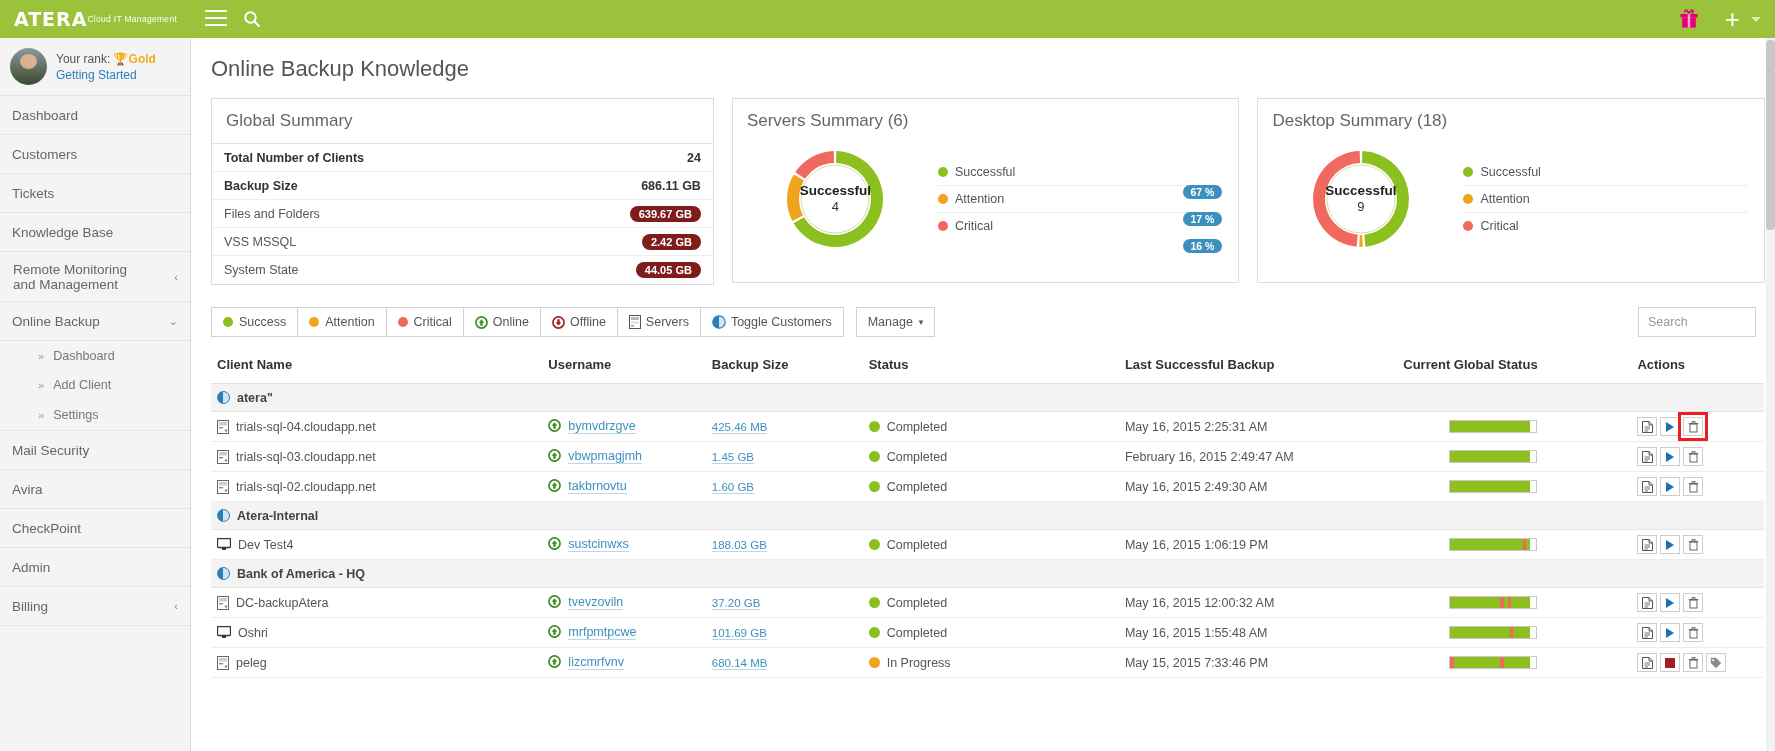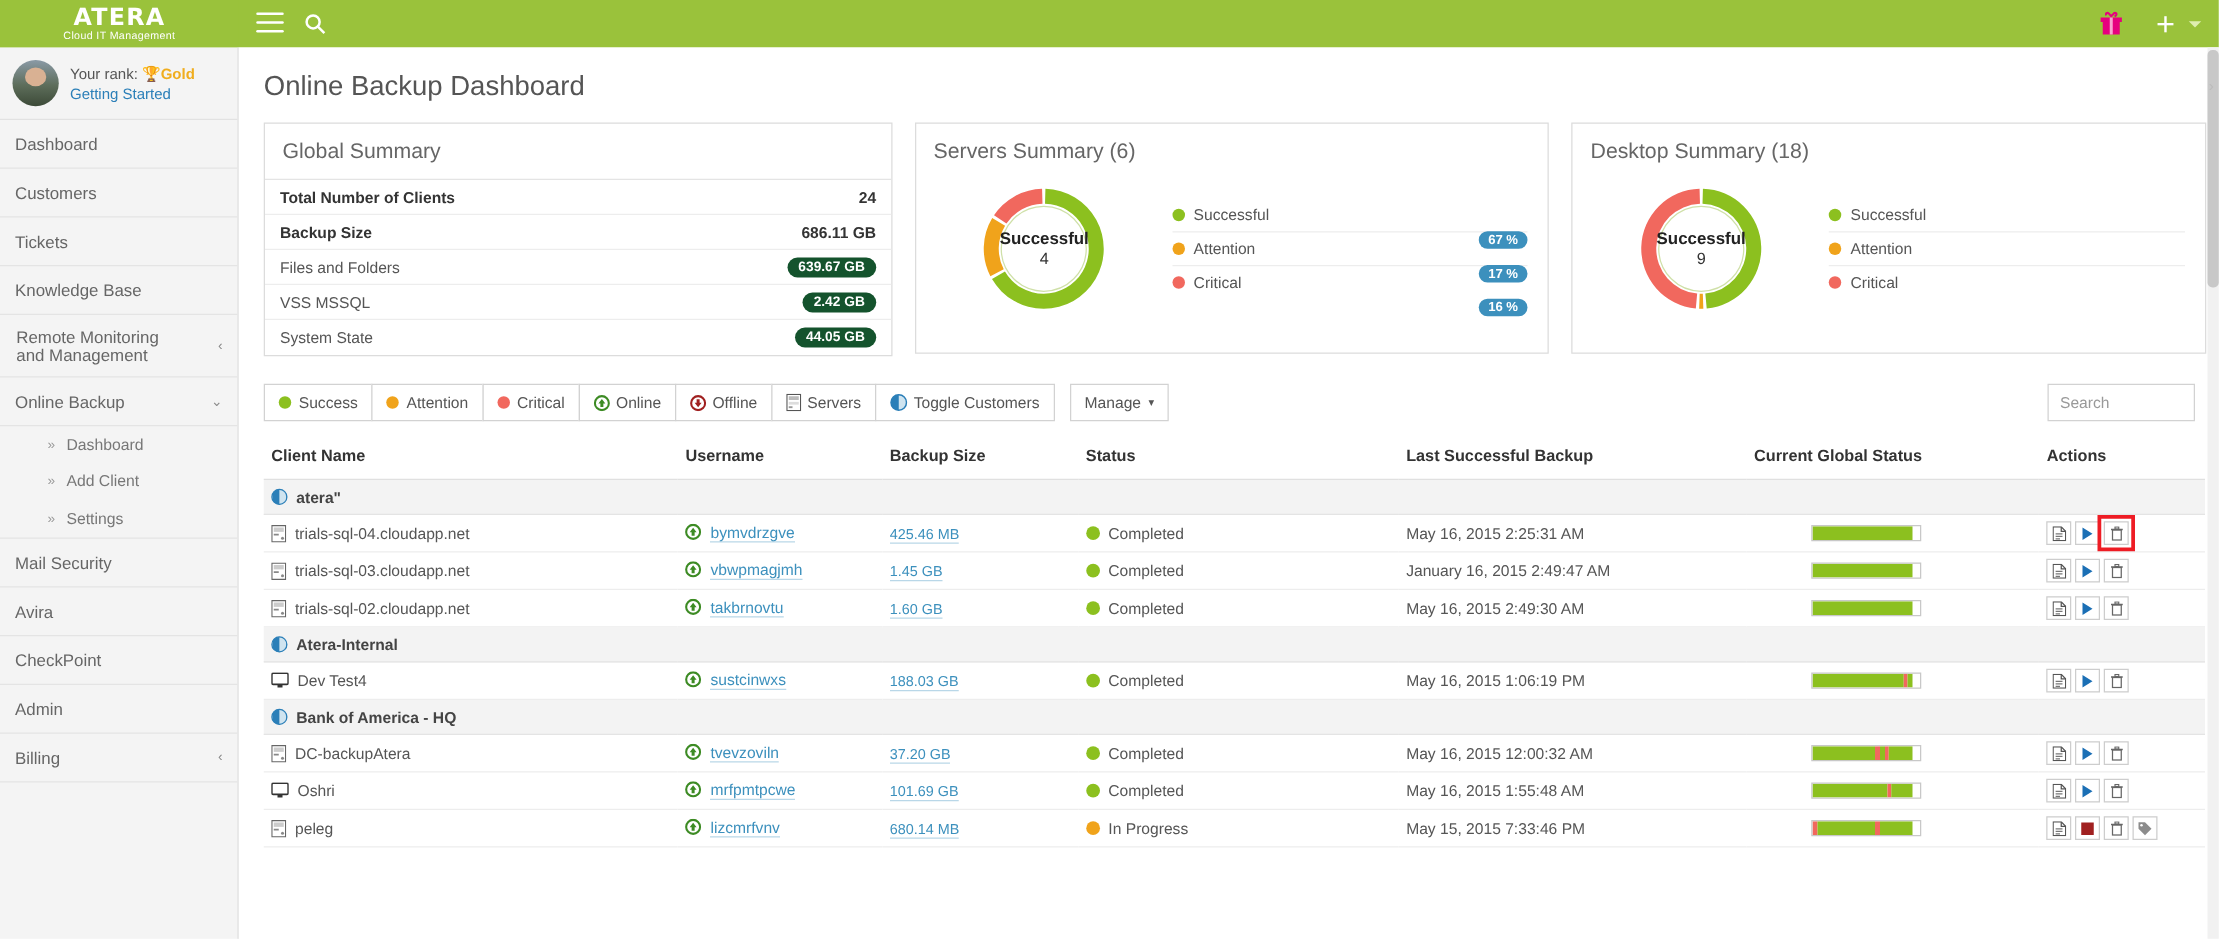--- a/index.html
+++ b/index.html
@@ -6,21 +6,21 @@
   * { box-sizing: border-box; }
   html, body { margin:0; padding:0; }
   body {
     width:1775px; height:751px; overflow:hidden;
     font-family:"Liberation Sans", sans-serif;
     font-size:13px; color:#555; background:#fff;
   }
   
   .topbar { position:absolute; top:0; left:0; width:1775px; height:38px; background:#9ac23b; }
   .logo-zone { position:absolute; left:0; top:0; width:191px; height:38px; background:#9ac23b;
-     display:flex; flex-direction:column; align-items:center; justify-content:center; }
+     display:flex; flex-direction:row; align-items:center; justify-content:center; }
   .logo-text { color:#fff; font-weight:bold; font-size:19px; letter-spacing:1px; line-height:18px;
      font-family:"DejaVu Sans", sans-serif; }
   .logo-sub { color:#fff; font-size:8.5px; letter-spacing:.3px; line-height:10px; }
   .hamburger { position:absolute; left:205px; top:10px; width:22px; height:17px; cursor:pointer; }
   .hamburger span { display:block; height:2.4px; background:#fff; margin-bottom:4.5px; border-radius:1px; }
   .topsearch { position:absolute; left:243px; top:10px; width:18px; height:18px; cursor:pointer; }
   .gift { position:absolute; right:75px; top:8px; width:22px; height:22px; cursor:pointer; }
   .plus { position:absolute; right:35px; top:9px; color:#fff; font-size:26px; line-height:20px; cursor:pointer; font-weight:300;}
   .caret-top { position:absolute; right:14px; top:17px; width:0;height:0;
       border-left:5px solid transparent;border-right:5px solid transparent;border-top:5px solid #dfeeb0; cursor:pointer;}
@@ -53,21 +53,21 @@
   .cards { display:flex; padding:0 10px 0 20px; gap:18px; }
   .card { border:1px solid #dcdcdc; background:#fff; }
   .card-hd { font-size:17px; color:#666; padding:12px 14px 12px 14px; border-bottom:1px solid #e4e4e4;}
   .card-global { width:540px; }
   .gs-row { display:flex; justify-content:space-between; align-items:center;
      padding:5px 12px; border-bottom:1px solid #ededed; font-size:12.5px; height:28px;}
   .gs-row:last-child{border-bottom:none;}
   .gs-row.bold .gs-label, .gs-row.bold .gs-value { font-weight:bold; color:#333; }
   .gs-label{color:#555;}
   .gs-value{color:#333;}
-  .badge { background:#14532d; color:#fff; border-radius:10px; padding:2px 9px; font-size:11px; font-weight:bold;}
+  .badge { background:#7f1d1d; color:#fff; border-radius:10px; padding:2px 9px; font-size:11px; font-weight:bold;}
 
   .card-donut { width:545px; height:185px; position:relative; }
   .card-donut.desk { width:545px; }
   .donut-body { display:flex; align-items:center; padding-top:6px;}
   .donut-wrap { width:205px; display:flex; justify-content:center; position:relative;}
   .donut-center { position:absolute; top:50%; left:50%; transform:translate(-50%,-50%); text-align:center;
      line-height:16px;}
   .donut-center .dc-lbl { font-size:13.5px; font-weight:bold; color:#222; }
   .donut-center .dc-num { font-size:13px; color:#333; }
   .legend { flex:1; padding-right:16px; }
@@ -204,21 +204,21 @@
   <div class="nav-item">
     <span>Admin</span>
   </div>
   <div class="nav-item">
     <span>Billing</span>
     <span class="chev">‹</span>
   </div>
 </div>
 
 <div class="main">
-  <div class="page-title">Online Backup Dashboard</div>
+  <div class="page-title">Online Backup Knowledge</div>
 
   <div class="cards">
 
     <div class="card card-global">
       <div class="card-hd">Global Summary</div>
       <div id="gs-rows">
           <div class="gs-row bold">
             <span class="gs-label">Total Number of Clients</span>
             <span class="gs-value">24</span>
           </div>
@@ -473,21 +473,21 @@
               <span class="ulink">vbwpmagjmh</span>
             </span>
           </td>
           <td><span class="bsize">1.45 GB</span></td>
           <td>
             <span class="statcell">
               <span class="sdot" style="background:#8cc01f"></span>
               <span>Completed</span>
             </span>
           </td>
-          <td>January 16, 2015 2:49:47 AM</td>
+          <td>February 16, 2015 2:49:47 AM</td>
           <td style="padding-left: 52px;">
             <span class="progbar">
               <span class="seg" style="width:93%;background:#8cc01f"></span>
             </span>
           </td>
           <td>
             <span class="acts">
               <span class="abtn">
                 <svg width="11" height="12" viewBox="0 0 11 12">
                   <path d="M0.5 0.5 H7 L10.5 4 V11.5 H0.5 Z" fill="#fff" stroke="#555"></path>

